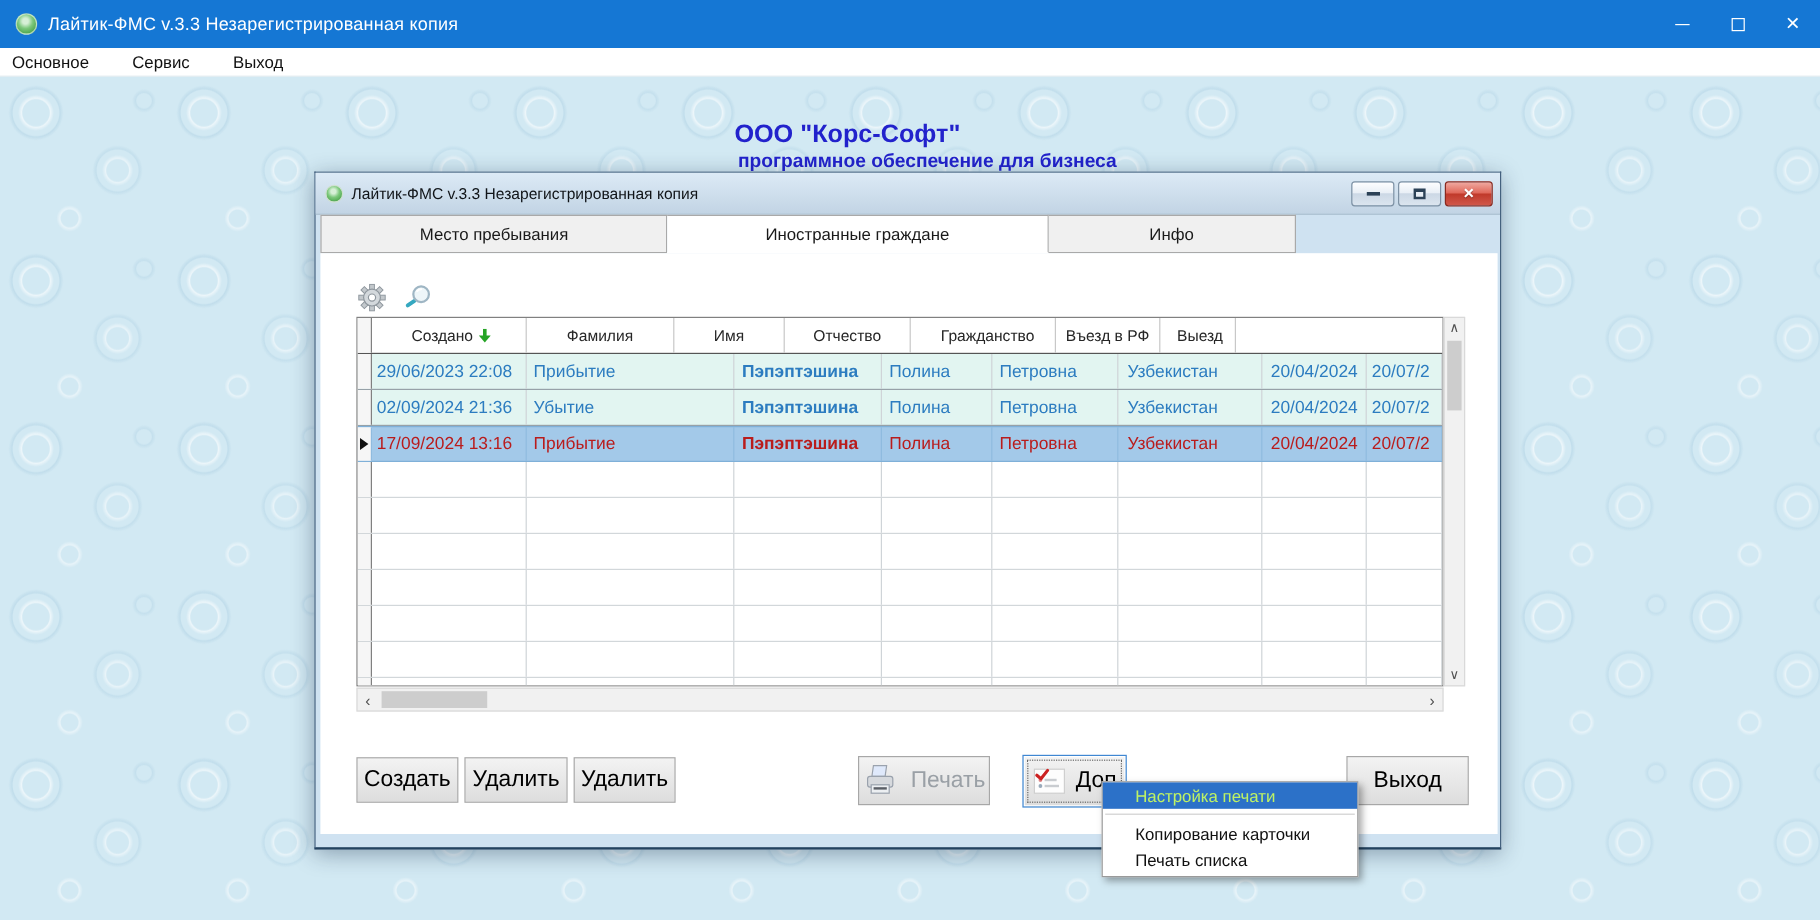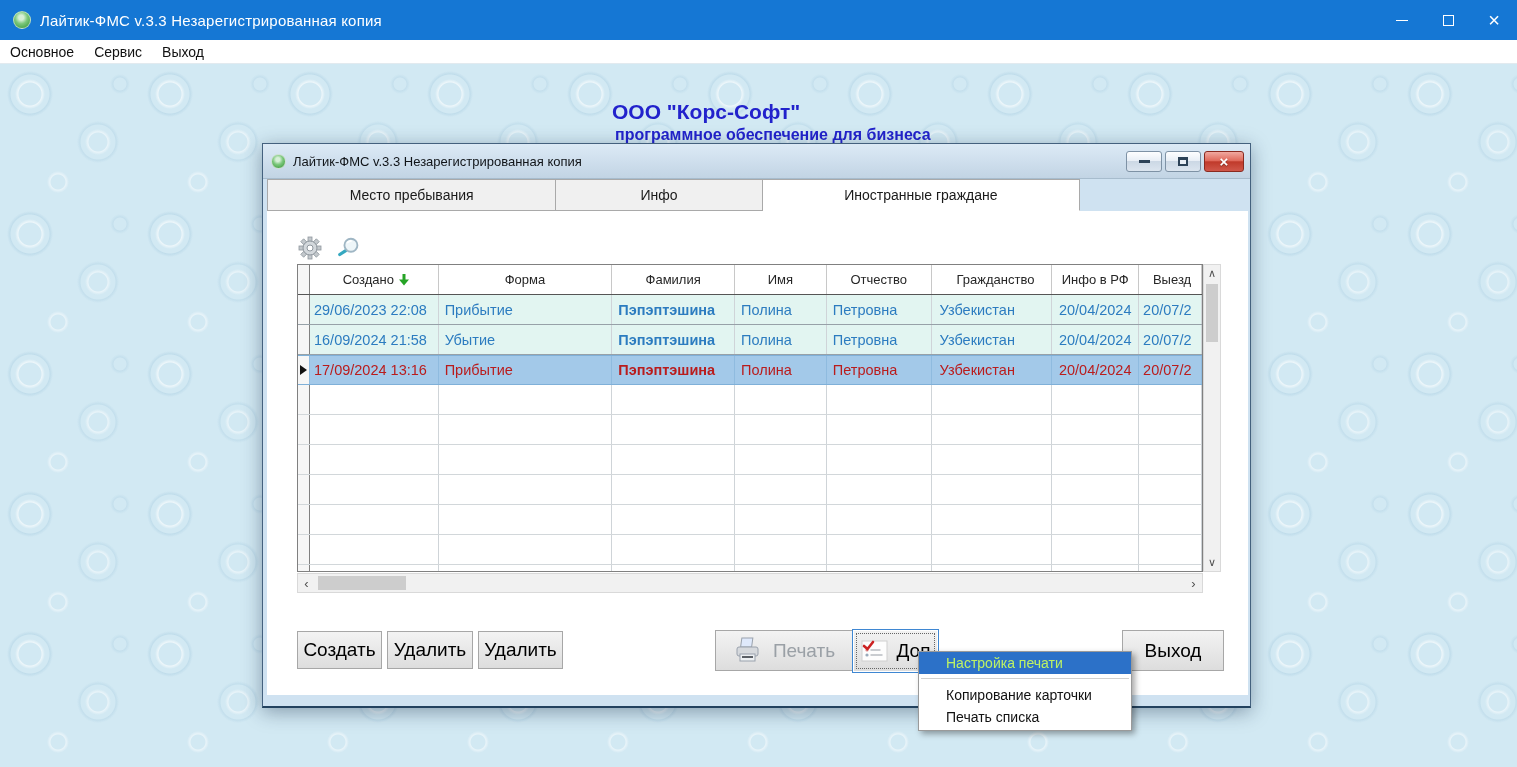--- a/index.html
+++ b/index.html
@@ -15,21 +15,21 @@
     border:1px solid rgba(255,255,255,.55); flex:0 0 auto; }
   .os-title { color:#fff; font-size:15px; letter-spacing:.2px; }
   .os-controls { margin-left:auto; display:flex; height:40px; }
   .os-ctl { width:46px; height:40px; display:flex; align-items:center; justify-content:center; color:#fff; cursor:default; }
   .glyph-min { display:block; width:12px; height:1px; background:#fff; }
   .glyph-max { display:block; width:11px; height:11px; border:1px solid #fff; }
   .glyph-close { font-size:20px; line-height:20px; font-weight:400; }
 
   
   .menubar { position:absolute; left:0; top:40px; width:1517px; height:24px; background:#fff;
-    display:flex; align-items:center; gap:20px; padding-left:10px; border-bottom:1px solid #e2eaef;
+    display:flex; align-items:center; gap:36px; padding-left:10px; border-bottom:1px solid #e2eaef;
     font-size:14px; color:#111; }
   .menubar span { cursor:default; }
 
   
   .desktop { position:absolute; left:0; top:64px; width:1517px; height:703px;
     background-color:#d2e9f3;
     background-image:
       radial-gradient(circle at 30px 30px, transparent 11px, rgba(255,255,255,.6) 12px, transparent 15px, transparent 19px, rgba(165,202,223,.38) 20px, transparent 23px),
       radial-gradient(circle at 98px 78px, transparent 9px, rgba(255,255,255,.5) 10px, transparent 13px, transparent 17px, rgba(165,202,223,.32) 18px, transparent 21px),
       radial-gradient(circle at 58px 118px, transparent 7px, rgba(255,255,255,.5) 8px, transparent 11px),
@@ -109,21 +109,21 @@
   .hs-thumb { width:88px; height:14px; background:#cdcdcd; margin-left:3px; }
   .hs-spacer { flex:1 1 auto; }
 
   
   .btn { position:absolute; height:38px; background:linear-gradient(#f3f3f3,#dddddd);
     border:1px solid #a7a7a7; font-size:19px; color:#000; display:flex; align-items:center; justify-content:center;
     font-family:"Liberation Sans", sans-serif; }
   .btn-create { left:30px; top:420px; width:85px; }
   .btn-edit   { left:120px; top:420px; width:86px; }
   .btn-delete { left:211px; top:420px; width:85px; }
-  .btn-print  { left:448px; top:419px; width:138px; height:41px; gap:10px; color:#9aa0a6; }
+  .btn-print  { left:448px; top:419px; width:110px; height:41px; gap:10px; color:#9aa0a6; }
   .btn-more   { left:585px; top:418px; width:87px; height:44px; gap:9px;
     border:1px solid #3f87d2; box-shadow:inset 0 0 0 1px #fff; outline:1px dotted #666; outline-offset:-5px; }
   .btn-exit   { left:855px; top:419px; width:102px; height:41px; }
 
   
   .ctxmenu { position:absolute; left:918px; top:587px; width:214px; height:80px;
     background:#fff; border:1px solid #9a9a9a; box-shadow:3px 3px 6px rgba(0,0,0,.35); z-index:9; }
   .ctx-item { height:22px; display:flex; align-items:center; padding-left:27px; font-size:14px; color:#111; cursor:default; }
   .ctx-item.hl { background:#2c71c8; color:#bef264; }
   .ctx-sep { height:1px; background:#d0d0d0; margin:4px 2px 5px 2px; }
@@ -171,22 +171,22 @@
               <span class="g-res"></span>
             </div>
           <div class="wbtn close">
               <span class="g-close">×</span>
             </div>
         </div>
       </div>
 
       <div class="tabs">
         <div class="tab tab-1">Место пребывания</div>
+        <div class="tab tab-2 active">Иностранные граждане</div>
         <div class="tab tab-3">Инфо</div>
-        <div class="tab tab-2 active">Иностранные граждане</div>
       </div>
 
       <div class="content">
 
         <div class="tool-icons">
           <span class="tool">
             <svg width="24" height="24" viewBox="0 0 24 24">
               <g transform="translate(12,12)">
                 <g fill="#c3c8cc" stroke="#8f979e" stroke-width="0.8">
                   <rect x="-2" y="-11" width="4" height="5"></rect>
@@ -215,43 +215,42 @@
         <div class="table">
           <div class="thead">
             <div class="hcell sel"></div>
             <div class="hcell c1">
               <span>Создано</span>
               <svg width="10" height="12" viewBox="0 0 10 12">
                 <rect x="3.5" y="0" width="3" height="6" fill="#26a426"></rect>
                 <polygon points="0,5.5 10,5.5 5,11.5" fill="#26a426"></polygon>
               </svg>
             </div>
-            <div class="hcell c2">Форма</div>
             <div class="hcell c3">Фамилия</div>
             <div class="hcell c4">Имя</div>
             <div class="hcell c5">Отчество</div>
             <div class="hcell c6">Гражданство</div>
-            <div class="hcell c7">Инфо в РФ</div>
+            <div class="hcell c7">Въезд в РФ</div>
             <div class="hcell c8">Выезд</div>
           </div>
           <div class="tbody">
             <div class="trow data">
               <div class="cell sel"></div>
               <div class="cell c1">29/06/2023 22:08</div>
               <div class="cell c2">Прибытие</div>
               <div class="cell c3">Пэпэптэшина</div>
               <div class="cell c4">Полина</div>
               <div class="cell c5">Петровна</div>
               <div class="cell c6">Узбекистан</div>
               <div class="cell c7">20/04/2024</div>
               <div class="cell c8">20/07/2</div>
             </div>
             <div class="trow data">
               <div class="cell sel"></div>
-              <div class="cell c1">16/09/2024 21:58</div>
+              <div class="cell c1">02/09/2024 21:36</div>
               <div class="cell c2">Убытие</div>
               <div class="cell c3">Пэпэптэшина</div>
               <div class="cell c4">Полина</div>
               <div class="cell c5">Петровна</div>
               <div class="cell c6">Узбекистан</div>
               <div class="cell c7">20/04/2024</div>
               <div class="cell c8">20/07/2</div>
             </div>
             <div class="trow data selrow">
               <div class="cell sel">

